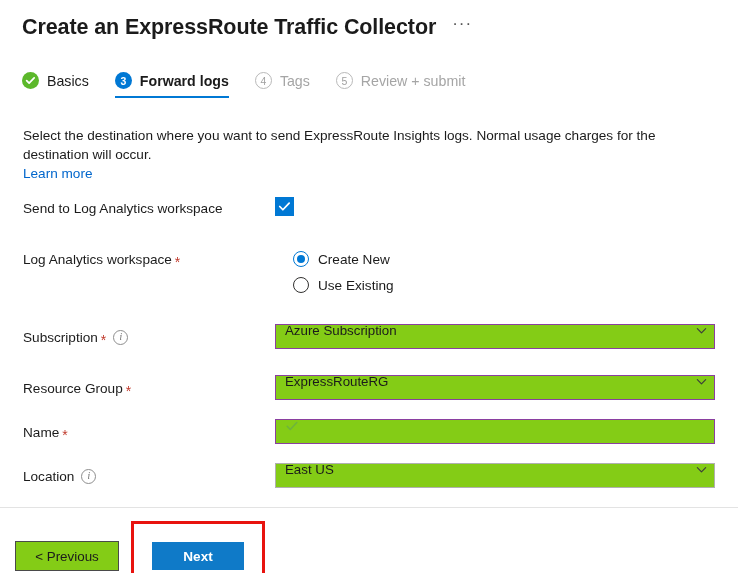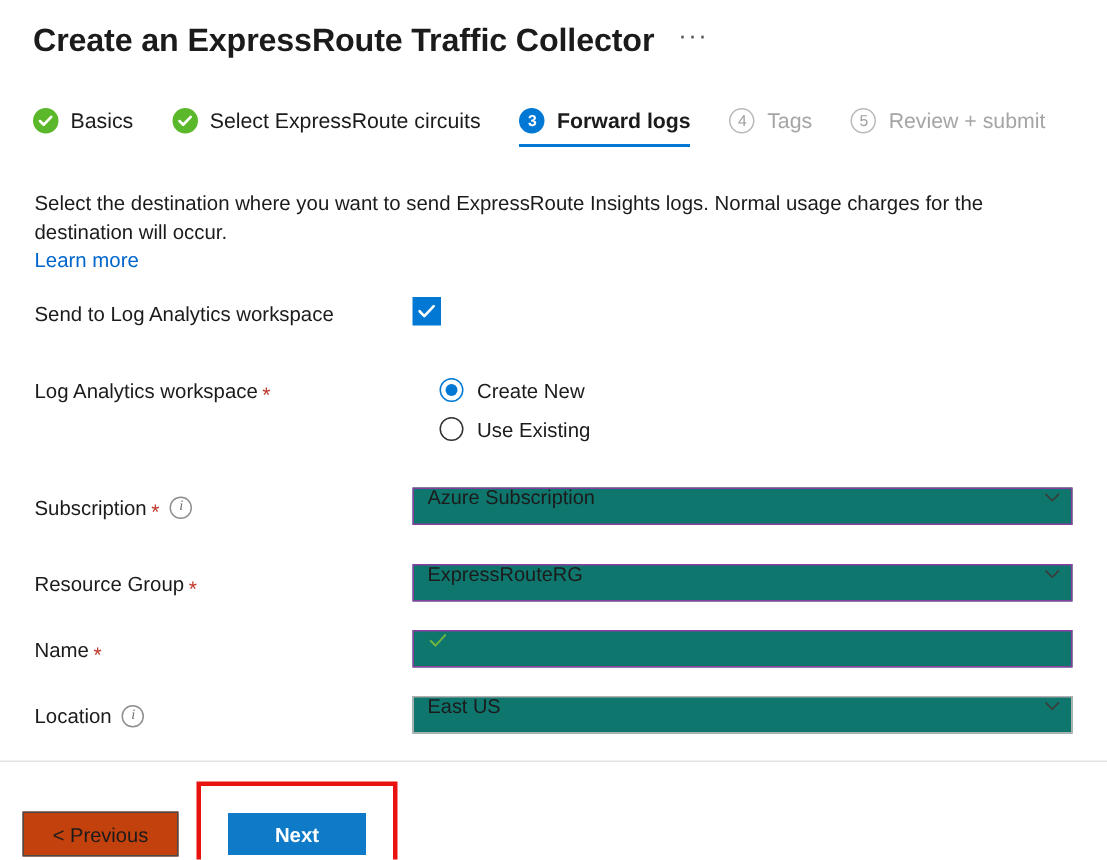--- a/index.html
+++ b/index.html
@@ -212,21 +212,21 @@
     background: #0078d4;
   }
   .radio-label { font-size: 13.6px; color: #1b1b1b; }
 
   
   .input-box {
     width: 440px;
     height: 25px;
     box-sizing: border-box;
     border: 1px solid #8a3fa0;
-    background: #0f766e;
+    background: #84cc16;
     display: flex;
     align-items: center;
     padding: 0 6px 12px 9px;
     cursor: pointer;
   }
   .input-box.neutral { border-color: #b0b0b0; }
   .input-value {
     flex: 1 1 auto;
     font-size: 13.3px;
     color: #1b1b1b;
@@ -255,21 +255,21 @@
     left: 0;
     top: 521px;
     display: flex;
     align-items: center;
     padding-left: 15px;
   }
   .btn-prev {
     width: 104px;
     height: 30px;
     border: 1px solid #4a4a4a;
-    background: #c2410c;
+    background: #84cc16;
     font-size: 13.4px;
     color: #1b1b1b;
     display: flex;
     align-items: center;
     justify-content: center;
     cursor: pointer;
     box-sizing: border-box;
     font-family: "Liberation Sans", sans-serif;
   }
   .next-wrap {
@@ -305,28 +305,20 @@
 
   <div class="step done">
     <span class="marker">
       <svg width="11" height="11" viewBox="0 0 12 12" aria-hidden="true">
         <path d="M1.8 6.2 L4.5 8.9 L10 3.2" stroke="#ffffff" stroke-width="1.9" fill="none" stroke-linecap="round" stroke-linejoin="round"></path>
       </svg>
     </span>
     <span class="step-label">Basics</span>
   </div>
 
-  <div class="step done">
-    <span class="marker">
-      <svg width="11" height="11" viewBox="0 0 12 12" aria-hidden="true">
-        <path d="M1.8 6.2 L4.5 8.9 L10 3.2" stroke="#ffffff" stroke-width="1.9" fill="none" stroke-linecap="round" stroke-linejoin="round"></path>
-      </svg>
-    </span>
-    <span class="step-label">Select ExpressRoute circuits</span>
-  </div>
 
   <div class="step active">
     <span class="marker">3</span>
     <span class="step-label">Forward logs</span>
   </div>
 
   <div class="step todo">
     <span class="marker">4</span>
     <span class="step-label">Tags</span>
   </div>

